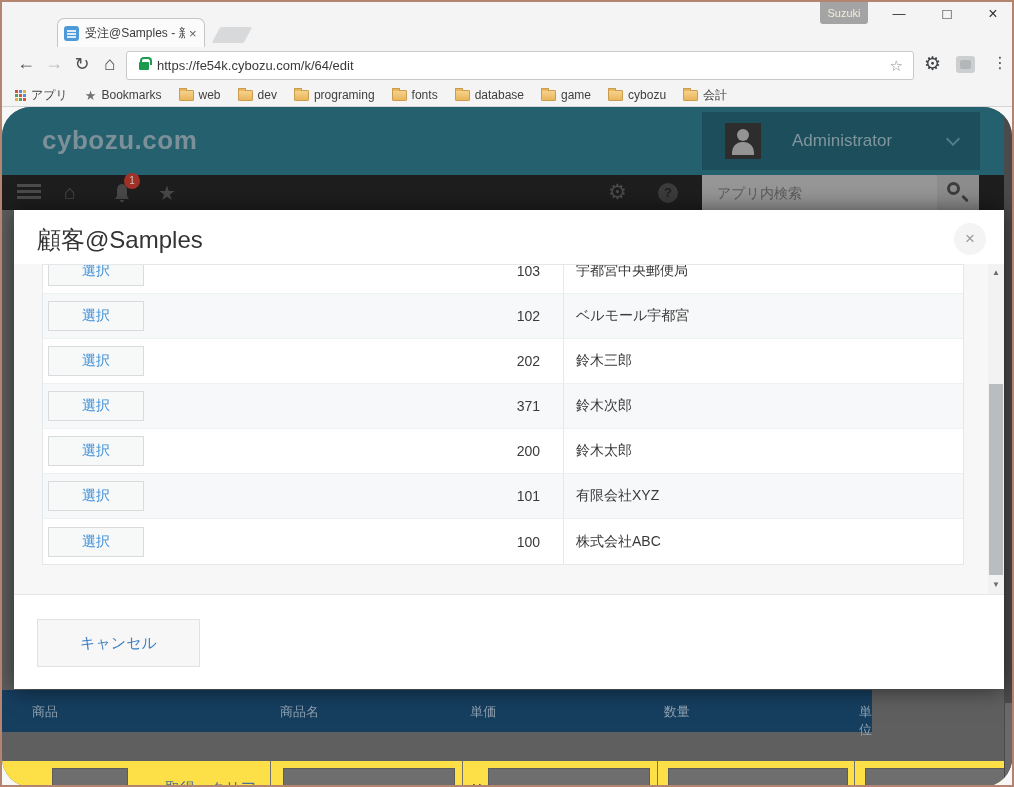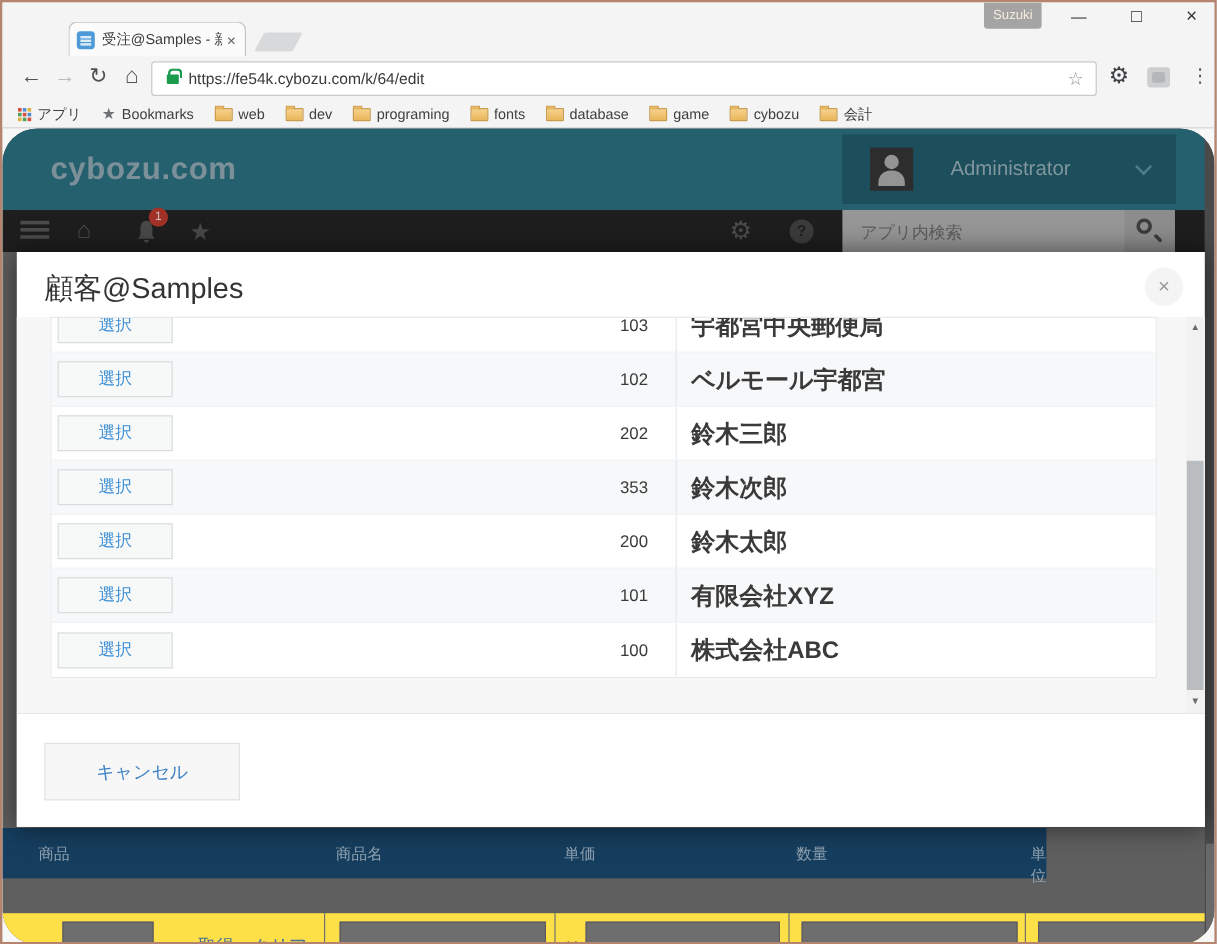--- a/index.html
+++ b/index.html
@@ -118,22 +118,22 @@
     border:1px solid #e4e8ea; overflow:hidden;}
   .c-rows{ margin-top:-16px;}
   .c-row{ height:45px; display:flex; align-items:center; border-bottom:1px solid #eef1f2; background:#fff;}
   .c-row.alt{ background:#f7f8f9;}
   .c-row:last-child{ border-bottom:none;}
   .c-btn-cell{ width:120px; padding-left:5px;}
   .select-btn{ width:96px; height:30px; background:#f7f8f8; border:1px solid #d8dcde; color:#3b8ed6;
     font-size:14px; font-family:inherit; cursor:pointer;}
   .c-id{ width:400px; text-align:right; padding-right:23px; font-size:14px; color:#3a3a3a; align-self:stretch;
     display:flex; align-items:center; justify-content:flex-end;}
-  .c-name{ flex:1; border-left:1px solid #e4e8ea; padding-left:12px; font-size:20px; color:#3a3a3a;
-    align-self:stretch; display:flex; align-items:center;font-weight:bold;}
+  .c-name{ flex:1; border-left:1px solid #e4e8ea; padding-left:12px; font-size:14px; color:#3a3a3a;
+    align-self:stretch; display:flex; align-items:center;}
   .m-scroll{ position:absolute; left:974px; top:0; width:16px; height:330px; background:#f2f2f2;}
   .m-scroll .arr{ position:absolute; left:0; width:16px; height:18px; color:#6a6a6a; font-size:8px;
     text-align:center; line-height:18px;}
   .arr-up{ top:0;} .arr-dn{ bottom:0;}
   .m-thumb{ position:absolute; left:1px; top:120px; width:14px; height:191px; background:#b9bdbf;}
   .m-footer{ position:absolute; left:0; top:384px; width:100%; height:95px; background:#fff; border-top:1px solid #e6e6e6;}
   .cancel-btn{ position:absolute; left:23px; top:24px; width:163px; height:48px; background:#f7f7f7;
     border:1px solid #e2e2e2; color:#3b7fc4; font-size:15px; font-family:inherit; cursor:pointer;}
 </style>
 </head>
@@ -307,21 +307,21 @@
               <div class="c-id">102</div>
               <div class="c-name">ベルモール宇都宮</div>
             </div>
             <div class="c-row">
               <div class="c-btn-cell"><button class="select-btn">選択</button></div>
               <div class="c-id">202</div>
               <div class="c-name">鈴木三郎</div>
             </div>
             <div class="c-row alt">
               <div class="c-btn-cell"><button class="select-btn">選択</button></div>
-              <div class="c-id">353</div>
+              <div class="c-id">371</div>
               <div class="c-name">鈴木次郎</div>
             </div>
             <div class="c-row">
               <div class="c-btn-cell"><button class="select-btn">選択</button></div>
               <div class="c-id">200</div>
               <div class="c-name">鈴木太郎</div>
             </div>
             <div class="c-row alt">
               <div class="c-btn-cell"><button class="select-btn">選択</button></div>
               <div class="c-id">101</div>

